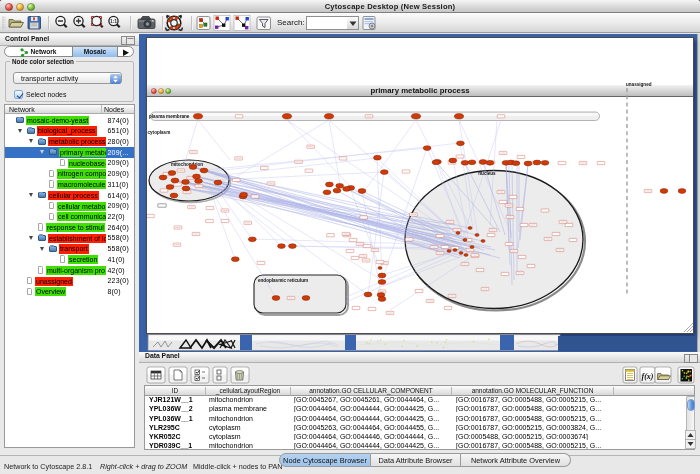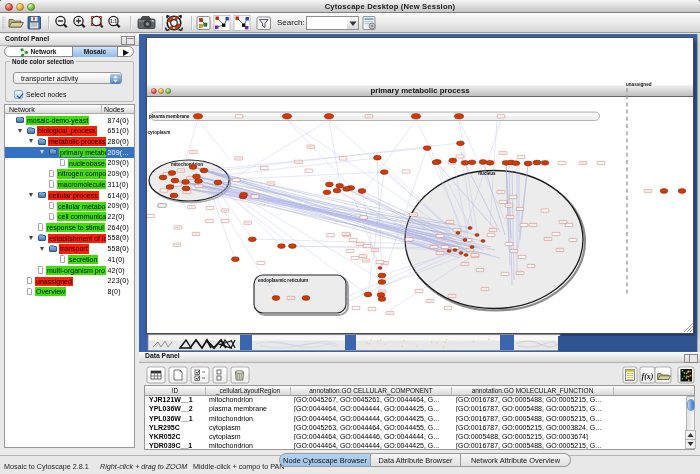--- a/index.html
+++ b/index.html
@@ -903,22 +903,22 @@
 <div style="position:absolute;left:541px;top:10px;width:9px;height:52px;background:linear-gradient(90deg,#e2e2e2,#f6f6f6);border:1px solid #b5b5b5;border-radius:1px;"></div>
 <div style="position:absolute;left:541.5px;top:13px;width:8px;height:12px;border-radius:4px;background:linear-gradient(90deg,#bcd6f2,#5d96dd 55%,#3f7fd0);border:0.5px solid #7a9cc9;"></div>
 <svg style="position:absolute;left:540px;top:44px;" width="11" height="19">
 <rect x="0.5" y="0.5" width="10" height="9" fill="#f0f0f0" stroke="#aaa" stroke-width="0.8"></rect>
 <rect x="0.5" y="9.5" width="10" height="9" fill="#f0f0f0" stroke="#aaa" stroke-width="0.8"></rect>
 <path d="M5.5 3 L8.5 7 L2.5 7 Z" fill="#333"></path>
 <path d="M5.5 16 L8.5 12 L2.5 12 Z" fill="#333"></path>
 </svg>
 </div>
 <div id="statusbar">
-<span style="left:4px;">Mosaic to Cytoscape 2.8.1</span>
+<span style="left:4px;">Network to Cytoscape 2.8.1</span>
 <span style="left:100px;font-style:italic;">Right-click + drag to ZOOM</span>
-<span style="left:193px;">Middle-click + compo to PAN</span>
+<span style="left:193px;">Middle-click + nodes to PAN</span>
 </div>
 <div id="btabs">
 <div class="btab" style="left:0;width:92px;background:linear-gradient(#b4d2f1,#9dc3eb);border-radius:7px 0 0 7px;">Node Cytoscape Browser</div>
 <div class="btab" style="left:92px;width:90px;border-left:none;">Data Attribute Browser</div>
 <div class="btab" style="left:182px;width:110px;border-left:none;border-radius:0 7px 7px 0;">Network Attribute Overview</div>
 </div>
 </div>
 
 </body></html>

